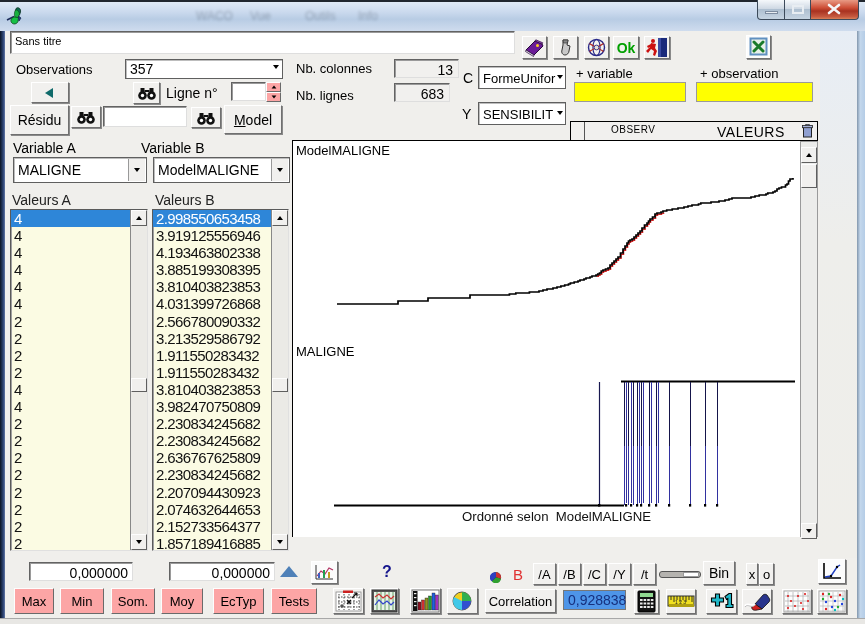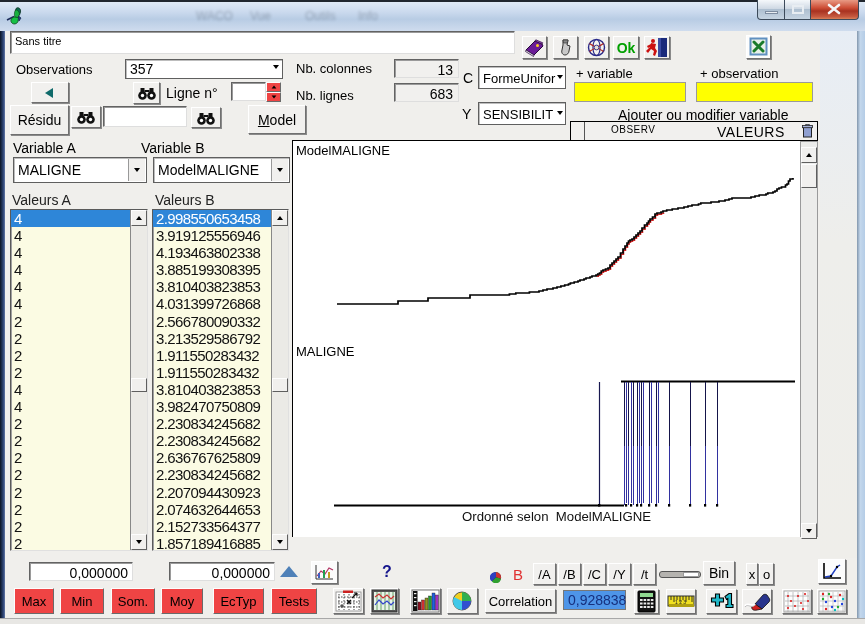--- a/index.html
+++ b/index.html
@@ -2,21 +2,21 @@
 <html><head>
 <meta charset="utf-8">
 <style>
 * { margin:0; padding:0; box-sizing:border-box; }
 html,body { width:865px; height:624px; overflow:hidden; }
 body { font-family:"Liberation Sans", sans-serif; position:relative; background:#f0efec; }
 #win { position:absolute; left:0; top:0; width:865px; height:624px; }
 .abs { position:absolute; }
 .lbl { position:absolute; font-size:13px; color:#000; white-space:nowrap; }
 .raised { position:absolute; background:#f1f0ee; border:1px solid; border-color:#ffffff #707070 #707070 #ffffff; box-shadow:1px 1px 0 #8a8a8a; }
-.raised2 { position:absolute; background:#ef4444; border:1px solid; border-color:#fdfdfd #6a6a6a #6a6a6a #fdfdfd; }
+.raised2 { position:absolute; background:#fca5a5; border:1px solid; border-color:#fdfdfd #6a6a6a #6a6a6a #fdfdfd; }
 .sunken { position:absolute; background:#fff; border:1px solid; border-color:#636363 #dedede #dedede #636363; box-shadow:inset 1px 1px 0 #9a9a9a; }
 .btntext { display:flex; align-items:center; justify-content:center; font-size:13px; color:#000; }
 
 #titlebar { position:absolute; left:0; top:0; width:865px; height:31px;
   background:linear-gradient(#e3ecf7 0%, #cbdaee 38%, #b8cce4 62%, #cfdcee 100%);
   box-shadow:inset 0 1px 0 #e9f2fb; }
 #titlebar:before { content:""; position:absolute; left:0; top:0; width:100%; height:2px; background:#20262e; }
 .smudge { position:absolute; top:9px; color:#222c3a; opacity:.3; filter:blur(1.4px); font-size:12px; }
 
 .capbtn { position:absolute; top:0; height:20px; border:1px solid #3c4a5a; border-top:none; }
@@ -145,29 +145,28 @@
     </div>
   <div class="lbl" style="left:166px; top:85px; font-size:14px;">Ligne n°</div>
   <div class="sunken" style="left:231px; top:82px; width:35px; height:19px;"></div>
   <div class="raised2" style="left:266px; top:82px; width:15px; height:10px; display:flex; align-items:center; justify-content:center;">
       <div class="tri-u" style="border-bottom-color:#000; transform:scale(0.8);"></div>
     </div>
   <div class="raised2" style="left:266px; top:92px; width:15px; height:10px; display:flex; align-items:center; justify-content:center;">
       <div class="tri-d" style="transform:scale(0.8);"></div>
     </div>
   <div class="lbl" style="left:296px; top:88px;">Nb. lignes</div>
-  <div class="sunken" style="left:394px; top:83px; width:65px; height:19px; background:#f1f0ee;">
+  <div class="sunken" style="left:394px; top:83px; width:56px; height:19px; background:#f1f0ee;">
       <div style="position:absolute; right:5px; top:2px; font-size:14px;">683</div>
     </div>
   <div class="lbl" style="left:462px; top:106px; font-size:14px;">Y</div>
   <div class="combo" style="left:478px; top:102px; width:88px; height:23px;">
       <span class="txt" style="font-size:13px;">SENSIBILIT</span>
     <div style="position:absolute; right:2px; top:8px;" class="tri-d"></div>
     </div>
-  <div class="lbl" style="left:618px; top:107px; font-size:14px;">Ajouter ou modifier variable</div>
 
   <div class="raised btntext" style="left:10px; top:105px; width:59px; height:30px; font-size:14px;">Résidu</div>
   <div class="raised binoc" style="left:71px; top:106px; width:30px; height:22px;">
       <svg width="22" height="18" viewBox="0 0 22 18" style="display:block;margin:1px auto;">
 <g fill="#111">
           <circle cx="6.5" cy="11.5" r="4.3"></circle>
           <circle cx="15.5" cy="11.5" r="4.3"></circle>
 <circle cx="6.5" cy="11.5" r="1.7" fill="#fff"></circle>
           <circle cx="15.5" cy="11.5" r="1.7" fill="#fff"></circle>
 <path d="M4.5 4 L8.5 4 L8.5 9 L4.5 9 Z"></path>
@@ -183,21 +182,21 @@
           <circle cx="6.5" cy="11.5" r="4.3"></circle>
           <circle cx="15.5" cy="11.5" r="4.3"></circle>
 <circle cx="6.5" cy="11.5" r="1.7" fill="#fff"></circle>
           <circle cx="15.5" cy="11.5" r="1.7" fill="#fff"></circle>
 <path d="M4.5 4 L8.5 4 L8.5 9 L4.5 9 Z"></path>
           <path d="M13.5 4 L17.5 4 L17.5 9 L13.5 9 Z"></path>
 <path d="M8.5 6 L13.5 6 L13.5 8 L8.5 8 Z"></path>
         </g>
 </svg>
     </div>
-  <div class="raised btntext" style="left:224px; top:105px; width:58px; height:29px; font-size:14px;margin-left:24px;">
+  <div class="raised btntext" style="left:224px; top:105px; width:58px; height:29px; font-size:14px;">
       <span><u>M</u>odel</span>
     </div>
 
   <div class="lbl" style="left:13px; top:140px; font-size:14px;">Variable A</div>
   <div class="lbl" style="left:141px; top:140px; font-size:14px;">Variable B</div>
   <div class="combo" style="left:13px; top:157px; width:134px; height:26px;">
       <span class="txt" style="font-size:14px;">MALIGNE</span>
     <div class="arr">
         <div class="tri-d"></div>
       </div>

